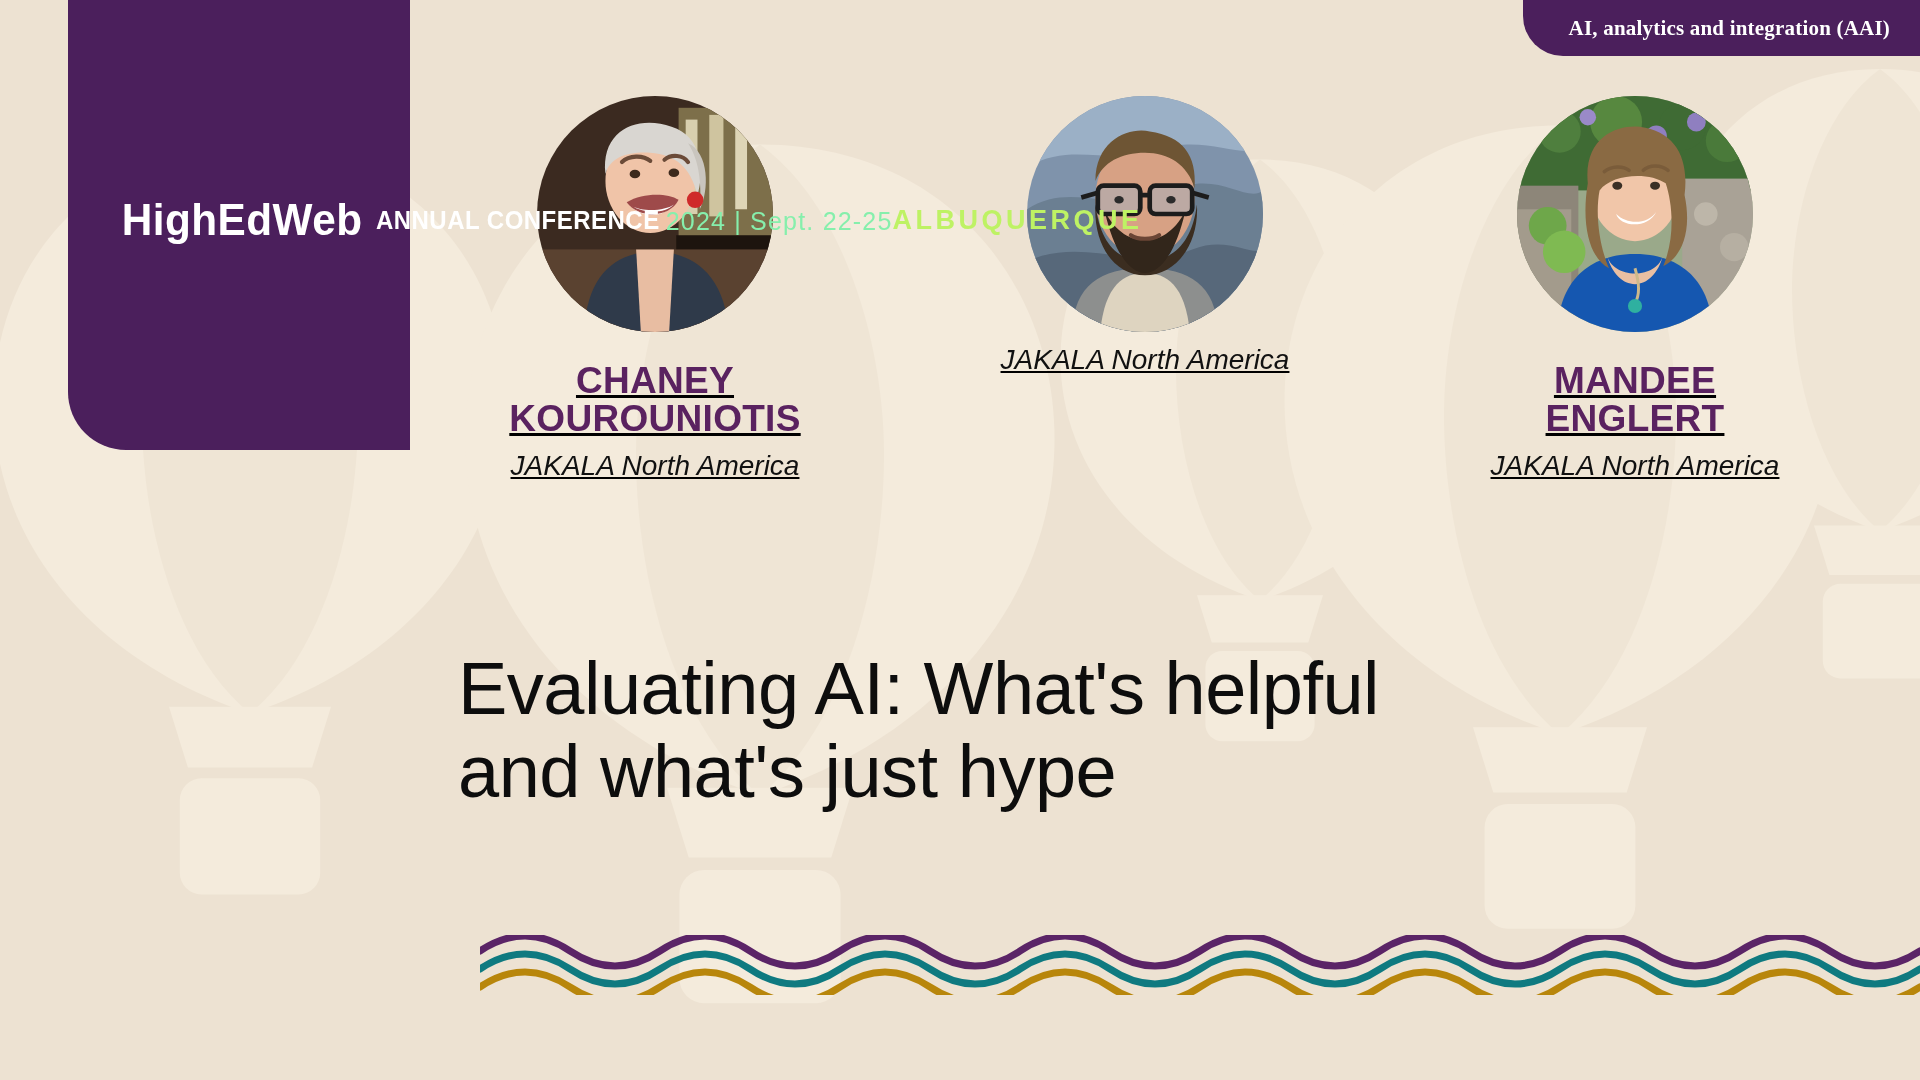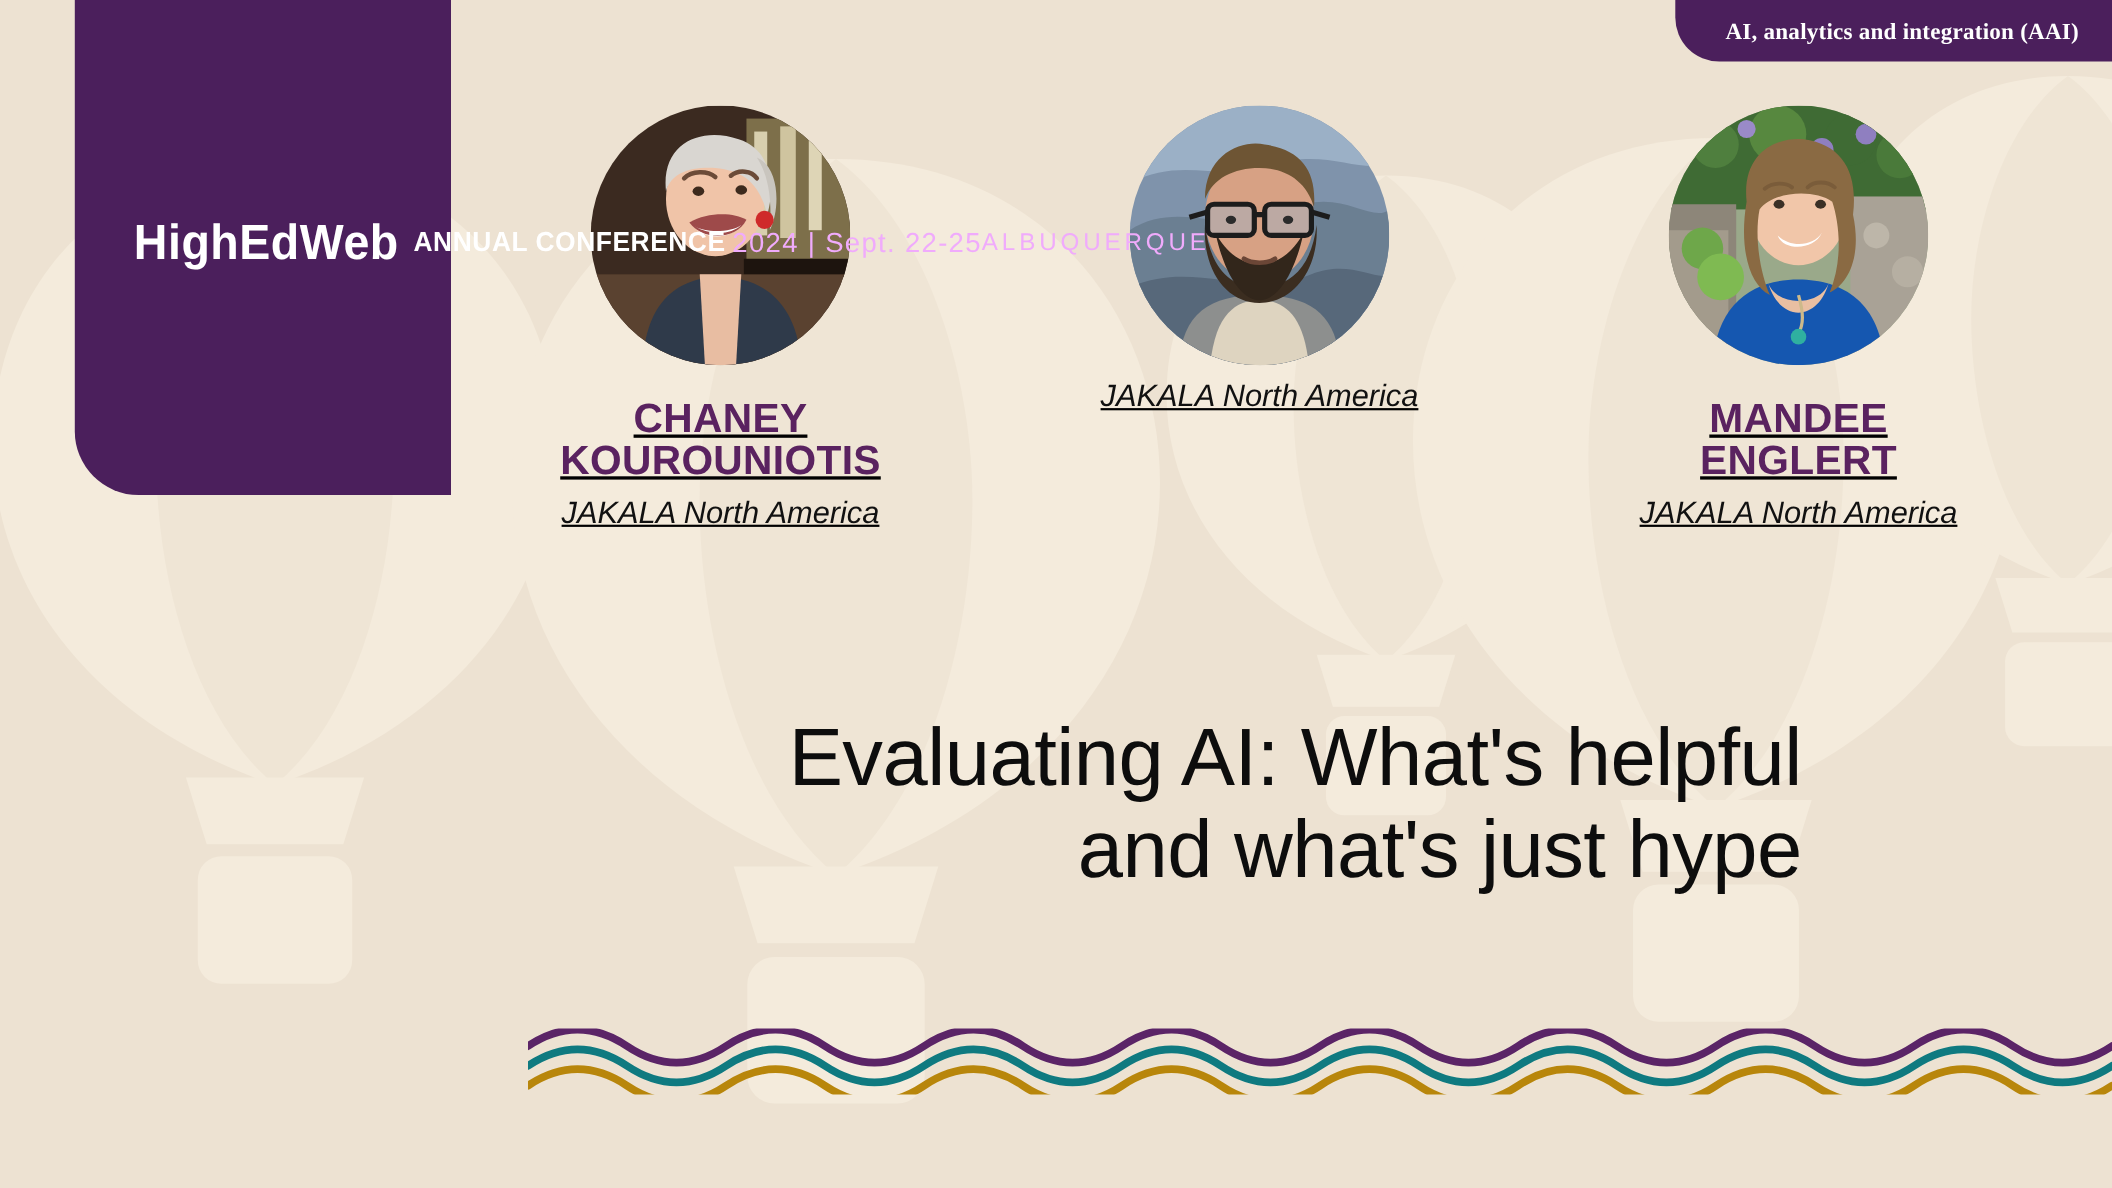--- a/index.html
+++ b/index.html
@@ -30,25 +30,25 @@
     color:#fff;font-weight:bold;letter-spacing:.5px;
     font-family:"Liberation Sans",sans-serif;
     font-size:45px;line-height:.95;font-stretch:condensed;
     transform:scaleX(.94);white-space:nowrap;
   }
   .logo-sub{
     color:#fff;font-weight:bold;font-size:25px;letter-spacing:.5px;
     white-space:nowrap;transform:scaleX(.96);
   }
   .logo-date{
-    color:#f0abfc;font-size:25px;letter-spacing:1.2px;font-weight:500;
+    color:#86efac;font-size:25px;letter-spacing:1.2px;font-weight:500;
     white-space:nowrap;margin-top:2px;
   }
   .logo-city{
-    color:#f0abfc;font-size:22px;font-weight:normal;letter-spacing:3.5px;
+    color:#bef264;font-size:27px;font-weight:bold;letter-spacing:3.5px;
     white-space:nowrap;
   }
   .logo-wave{width:230px;height:22px;display:block;}
 
   
   .track-badge{
     position:absolute;top:0;right:0;height:56px;
     background:#4B1F5C;color:#fff;
     border-bottom-left-radius:40px;
     display:flex;align-items:center;justify-content:flex-end;
@@ -77,21 +77,21 @@
   }
   .sp-org{
     margin-top:12px;color:#111;font-style:italic;font-size:28px;
     text-align:right;white-space:nowrap;
   }
 
   
   .title{
     position:absolute;left:458px;top:648px;width:1180px;
     font-size:74px;line-height:1.12;color:#0d0d0d;
-    font-weight:500;letter-spacing:-.5px;z-index:3;text-align:right;
+    font-weight:500;letter-spacing:-.5px;z-index:3;
   }
 
   
   .waves{position:absolute;left:480px;right:0;bottom:85px;height:60px;z-index:4;}
   .waves svg{display:block;width:100%;height:100%;}
 </style>
 </head>
 <body>
 
 <div class="slide">

